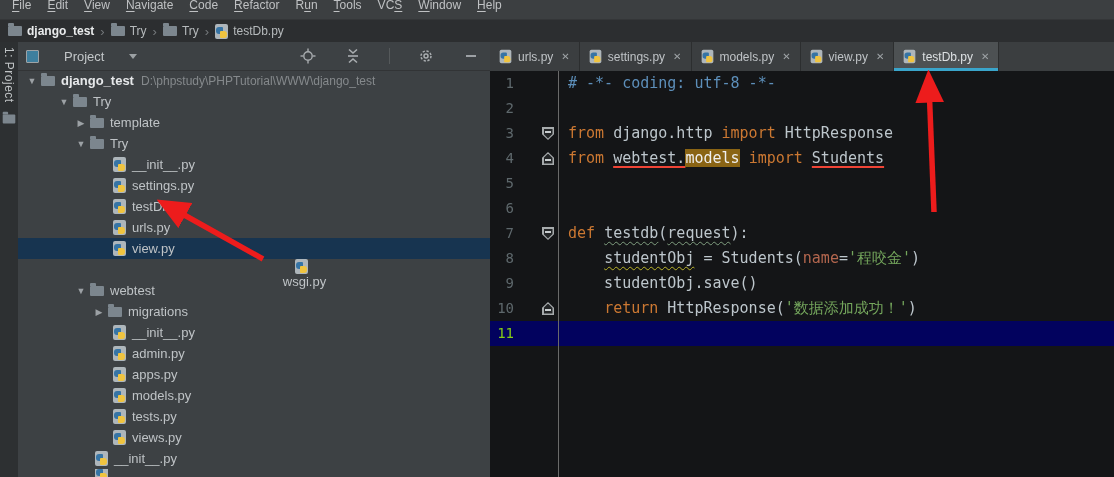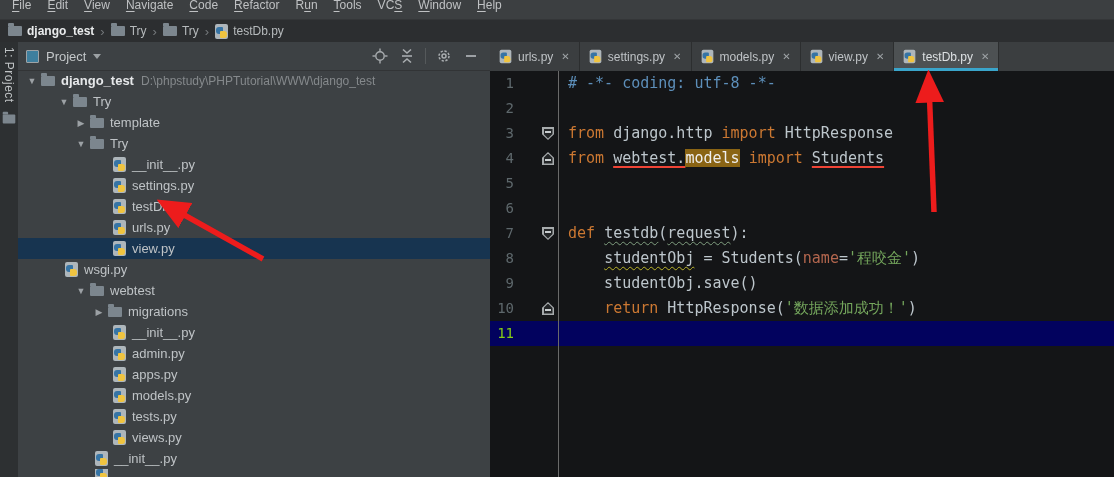--- a/index.html
+++ b/index.html
@@ -29,21 +29,21 @@
   .tool-win-icon{width:13px;height:13px;border:1px solid #9EA3A6;background:#3E7F9E;box-sizing:border-box;border-radius:1px;flex:none;}
   .caret-down{width:0;height:0;border-left:4px solid transparent;border-right:4px solid transparent;border-top:5px solid #9CA1A4;display:inline-block;margin-left:7px;}
 
   
   .toolstripe{position:absolute;left:0;top:42px;bottom:0;width:18px;background:#2D3032;border-right:1px solid #27292A;}
   .stripe-label{writing-mode:vertical-rl;font-size:12px;color:#C0C4C6;margin:5px 0 0 2px;letter-spacing:.5px;}
   .stripe-folder{position:absolute;left:2px;top:72px;transform:scale(.9);}
 
   
   .project-panel{position:absolute;left:18px;top:42px;width:472px;bottom:0;background:#3D4144;}
-  .panel-header{height:28px;display:flex;align-items:center;padding:0 10px 0 8px;border-bottom:1px solid #323436;}
+  .panel-header{height:28px;display:flex;align-items:center;padding:0 10px 0 8px;border-bottom:1px solid #323436;gap:18px;}
   .panel-title{color:#C3C7C9;font-size:13px;margin-left:7px;}
   .panel-header-spacer{flex:1;}
   .hdr-btn{display:flex;align-items:center;justify-content:center;width:18px;height:18px;margin-left:9px;}
   .hdr-divider{width:1px;height:16px;background:#55595B;margin-left:9px;}
   .tree{position:absolute;left:0;right:0;top:28px;bottom:0;overflow:hidden;}
   .trow{height:21px;display:flex;align-items:center;font-size:13px;color:#BFC3C6;white-space:nowrap;}
   .trow.sel{background:#173450;}
   .trow .arr{font-size:9px;color:#9CA1A5;width:12px;text-align:center;margin-right:3px;flex:none;}
   .trow .lbl{margin-left:6px;}
   .trow .lbl.bold{font-weight:bold;color:#E6E8EA;}
@@ -208,21 +208,21 @@
           <span class="lbl">testDb.py</span>
         </div>
         <div class="trow" style="padding-left: 95px;">
           <span class="py-icon"></span>
           <span class="lbl">urls.py</span>
         </div>
         <div class="trow sel" style="padding-left: 95px;">
           <span class="py-icon"></span>
           <span class="lbl">view.py</span>
         </div>
-        <div class="trow" style="padding-left: 47px;">
+        <div class="trow" style="padding-left: 95px; flex-direction: column;">
           <span class="py-icon"></span>
           <span class="lbl">wsgi.py</span>
         </div>
         <div class="trow" style="padding-left: 57px;">
           <span class="arr">▼</span>
           <span class="folder-icon"></span>
           <span class="lbl">webtest</span>
         </div>
         <div class="trow" style="padding-left: 75px;">
           <span class="arr">▶</span>

